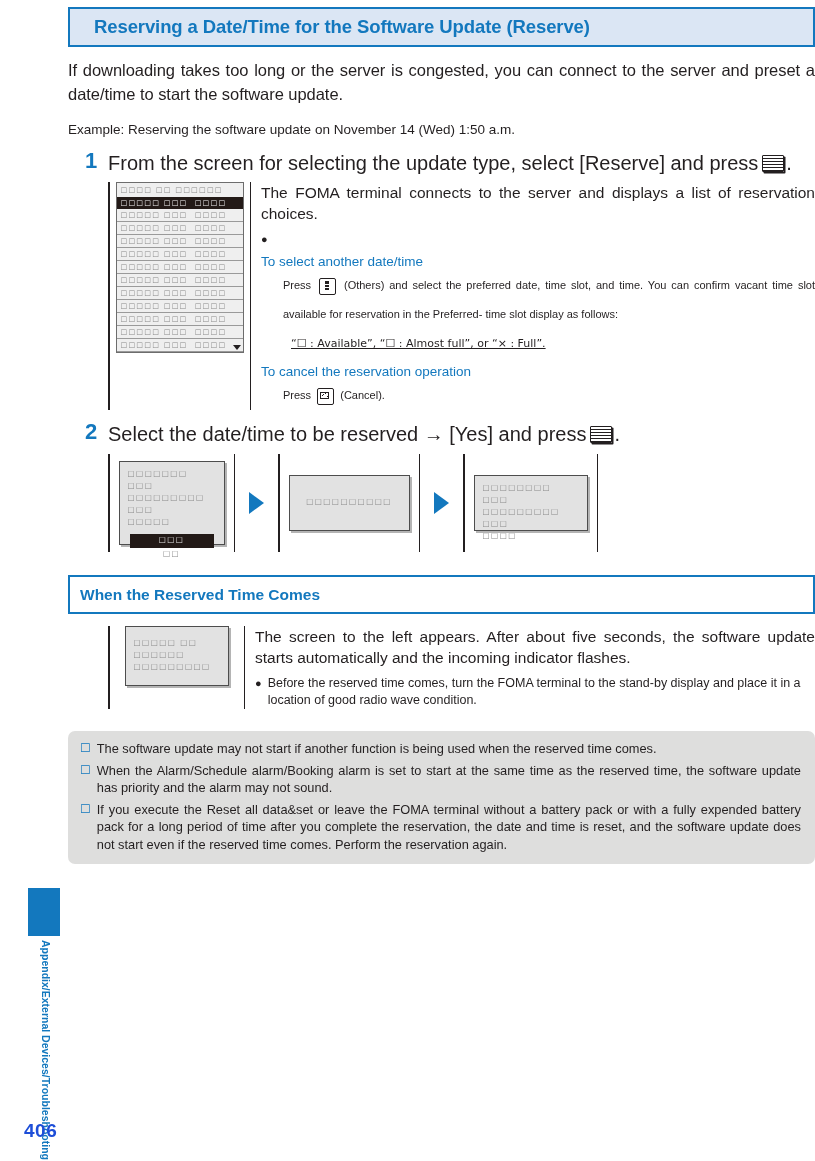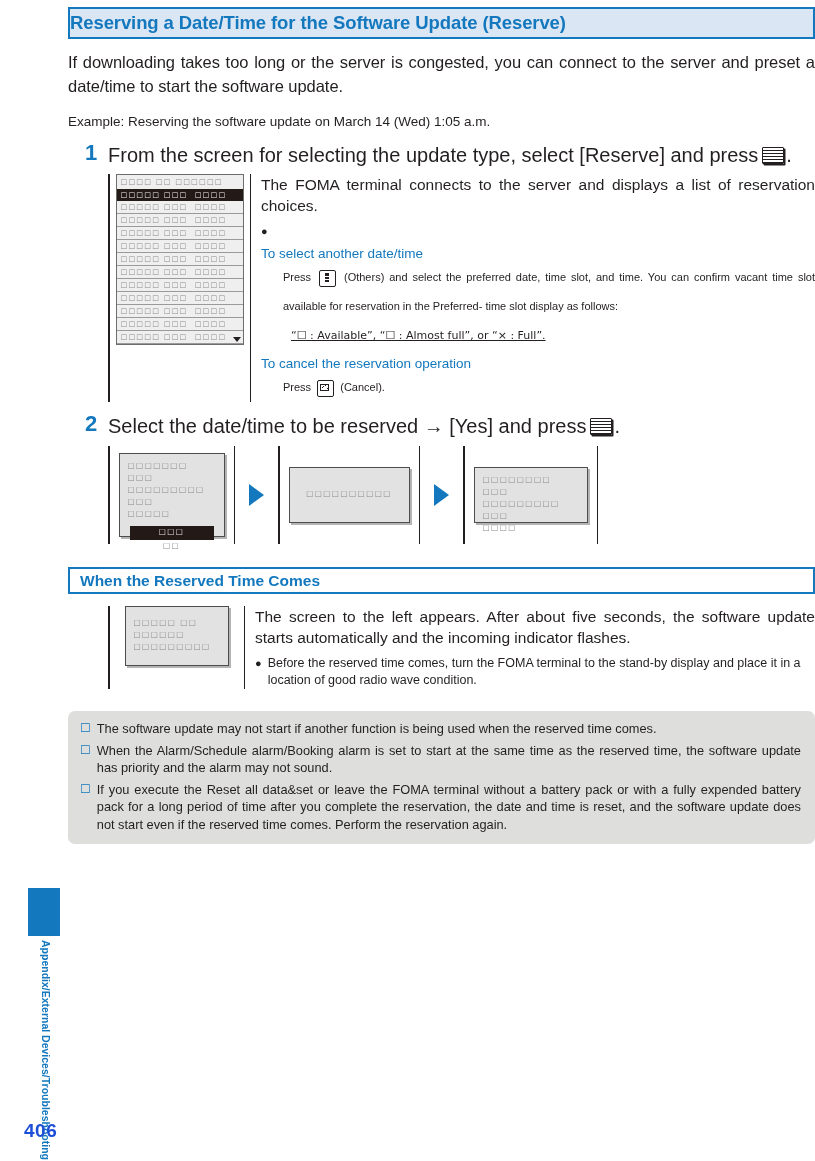--- a/index.html
+++ b/index.html
@@ -55,24 +55,24 @@
     left: 68px;
     top: 0;
     width: 747px;
   }
 
   
   .chapter-bar {
     margin-top: 7px;
     border: 2px solid #1378be;
     background: #dbe6f4;
-    height: 32px;
+    height: 40px;
     display: flex;
     align-items: center;
-    padding-left: 0;
+    padding-left: 24px;
     box-sizing: border-box;
   }
   .chapter-bar .title {
     color: #1378be;
     font-size: 18.5px;
     font-weight: bold;
     letter-spacing: -0.1px;
   }
 
   
@@ -334,21 +334,21 @@
     line-height: 19px;
     margin-top: 7px;
     margin-left: 8px;
   }
 
   
   .section-bar {
     margin-top: 23px;
     border: 2px solid #1378be;
     background: #ffffff;
-    height: 27px;
+    height: 39px;
     display: flex;
     align-items: center;
     padding-left: 10px;
     box-sizing: border-box;
   }
   .section-bar .title {
     color: #1378be;
     font-size: 15.5px;
     font-weight: bold;
   }
@@ -403,21 +403,21 @@
 <div class="side-running-head">Appendix/External Devices/Troubleshooting</div>
 <div class="folio">406</div>
 
 <div class="page">
 
   <div class="chapter-bar">
     <span class="title">Reserving a Date/Time for the Software Update (Reserve)</span>
   </div>
 
   <div class="lead">If downloading takes too long or the server is congested, you can connect to the server and preset a date/time to start the software update.</div>
-  <div class="example">Example: Reserving the software update on March 14 (Wed) 1:05 a.m.</div>
+  <div class="example">Example: Reserving the software update on November 14 (Wed) 1:50 a.m.</div>
 
   <div class="step">
     <div class="step-num">1</div>
     <div class="step-head">
       <span>From the screen for selecting the update type, select [Reserve] and press</span>
       <span class="key-select"></span>
       <span>.</span>
     </div>
 
     <div class="step1-body">

